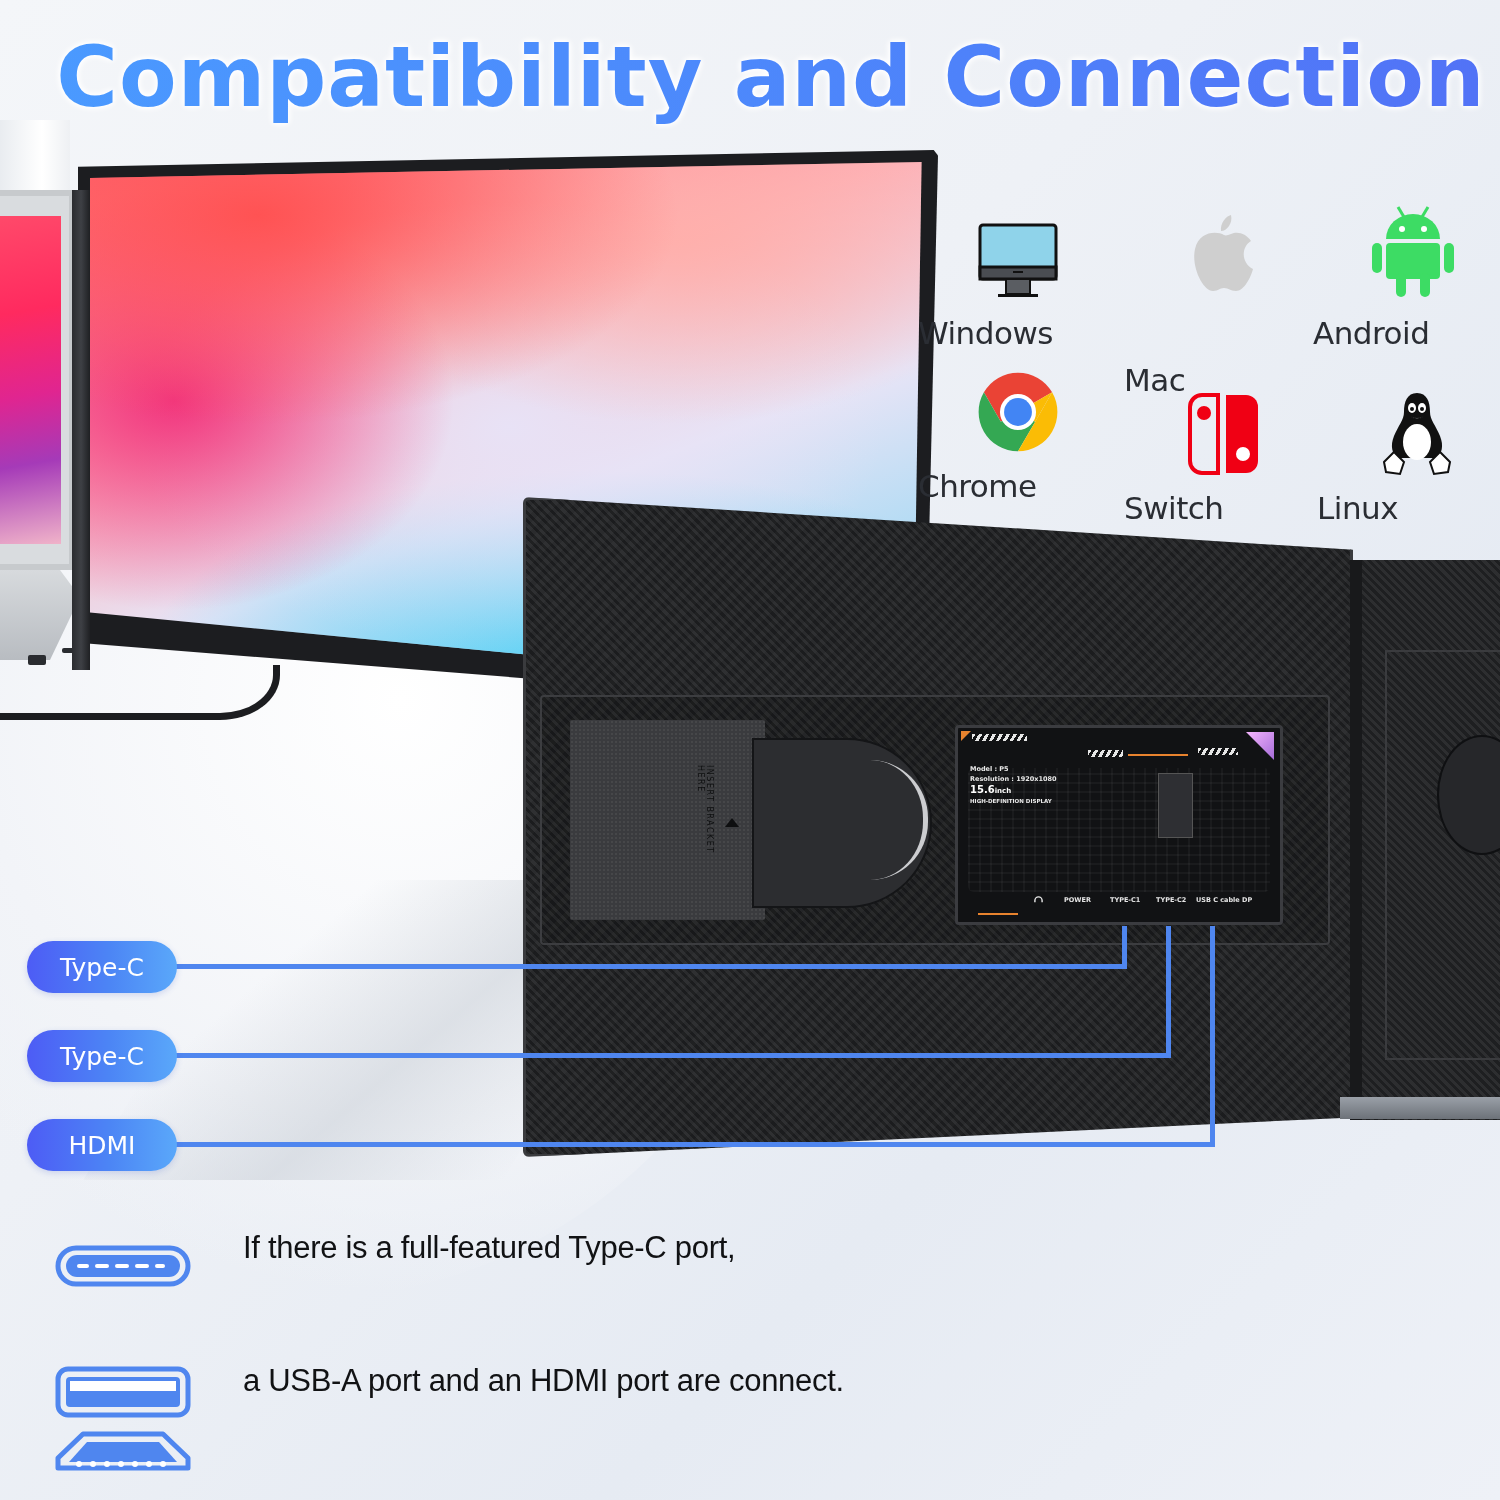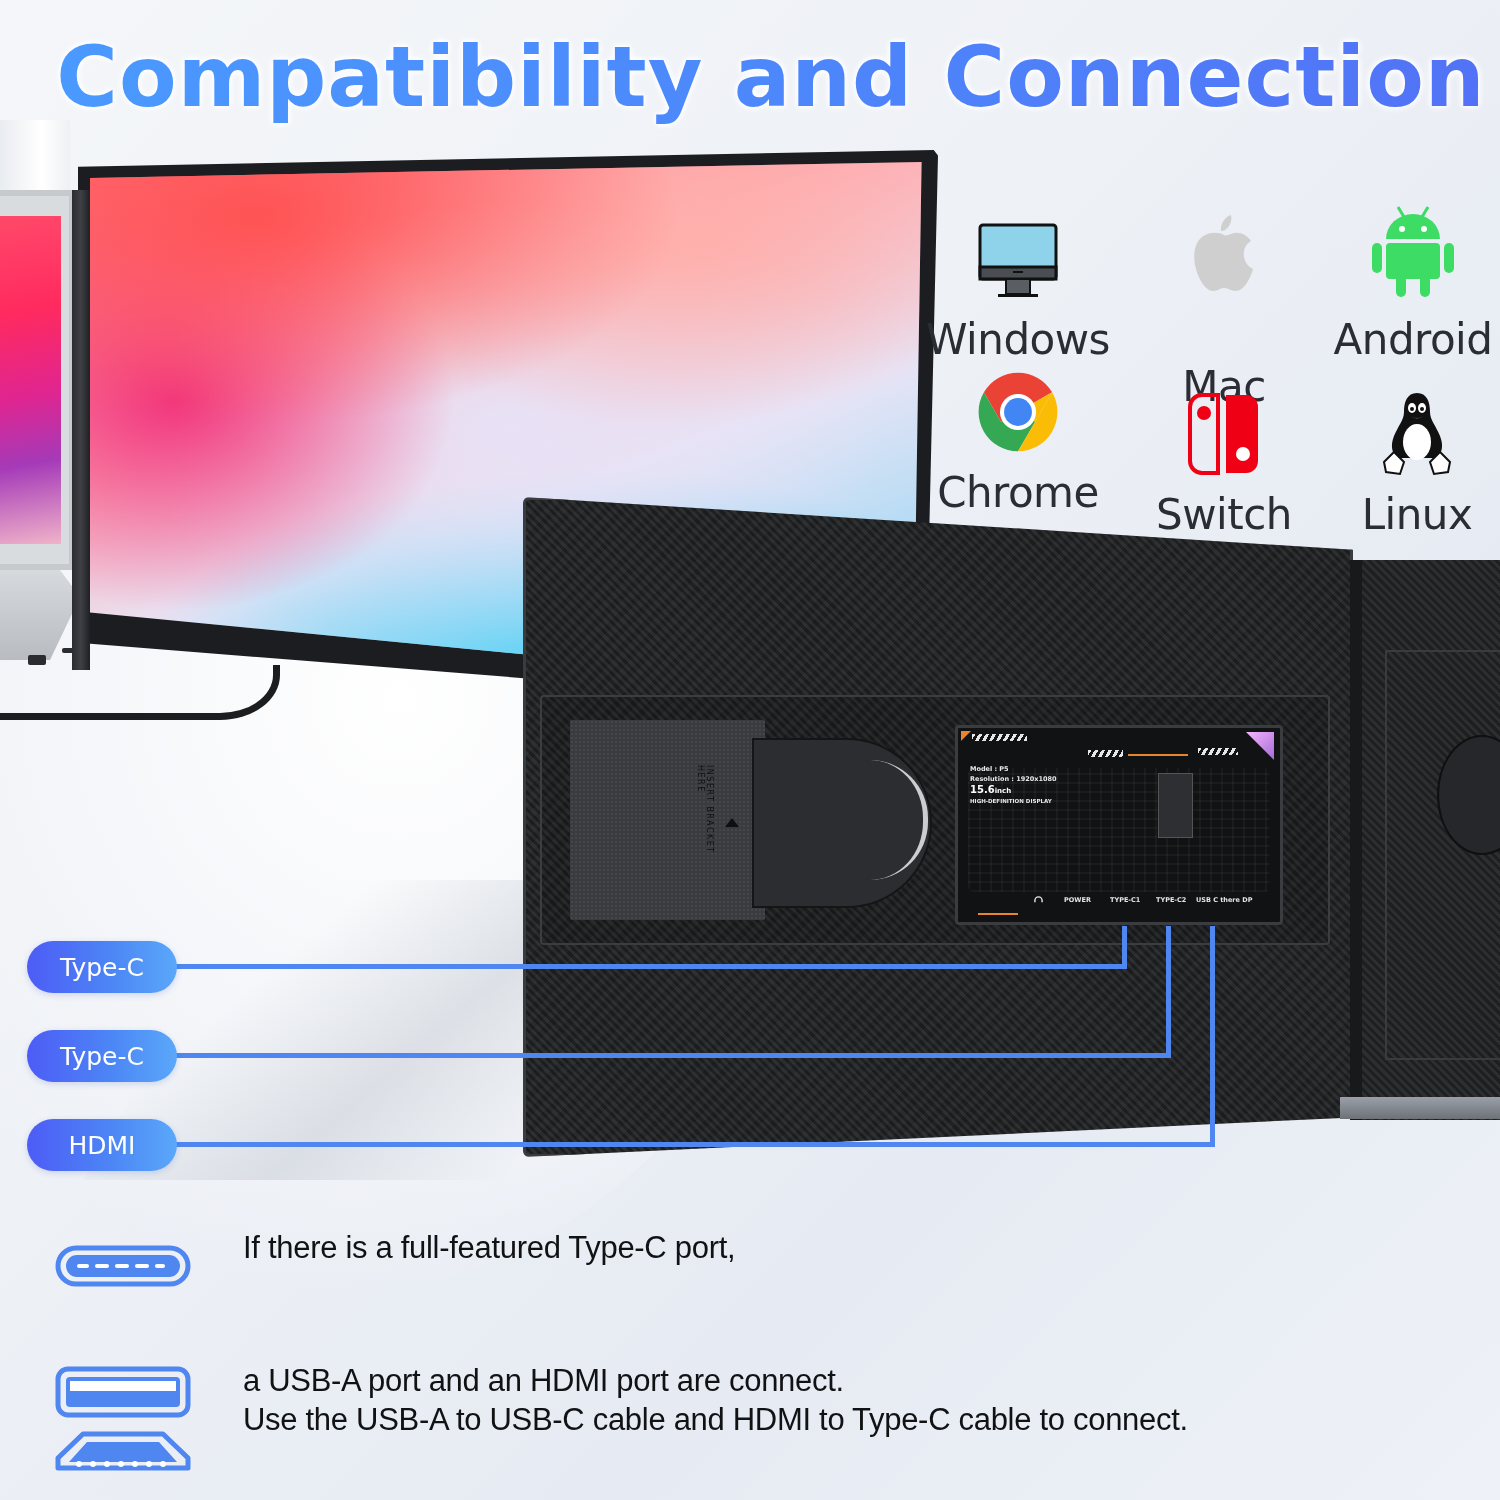--- a/index.html
+++ b/index.html
@@ -193,22 +193,22 @@
       color: #ffffff; font-size: 25px; font-weight: normal;
       display: flex; align-items: center; justify-content: center;
       font-family: "DejaVu Sans", sans-serif;
       box-shadow: 0 2px 6px rgba(60,90,200,0.2);
     }
 
     
     .os-item { position: absolute; width: 200px; text-align: center; }
     .os-icon { position: absolute; left: 50%; transform: translateX(-50%); }
     .os-label {
-      position: absolute; left: 0; width: 200px; text-align: center;
-      font-size: 42px; color: #2a2d33; font-family: "DejaVu Sans", sans-serif;
+      position: absolute; left: 0; width: 200px; text-align: left;
+      font-size: 31px; color: #2a2d33; font-family: "DejaVu Sans", sans-serif;
       letter-spacing: -0.5px;
     }
 
     
     .note {
       position: absolute; left: 243px;
       font-family: "Liberation Sans", sans-serif; font-size: 31px; color: #111214;
       line-height: 39px; letter-spacing: -0.3px;
     }
     .note-icon { position: absolute; }
@@ -261,21 +261,21 @@
   <div class="plate-hd">HIGH-DEFINITION DISPLAY</div>
   <div class="plate-ports">
     <span style="left:76px;">
       <svg width="9" height="9" viewBox="0 0 10 10">
           <path d="M1 7 V5 a4 4 0 0 1 8 0 V7" fill="none" stroke="#e6e6e6" stroke-width="1.6"></path>
         </svg>
     </span>
     <span style="left:106px;">POWER</span>
     <span style="left:152px;">TYPE-C1</span>
     <span style="left:198px;">TYPE-C2</span>
-    <span style="left:238px;">USB C there DP</span>
+    <span style="left:238px;">USB C cable DP</span>
   </div>
 </div>
 
 <div class="right-panel"></div>
 <div class="right-inner"></div>
 <div class="right-knob"></div>
 <div class="right-base"></div>
 
 <div class="line" style="left:176px;top:964px;width:951px;height:5px;"></div>
 <div class="line" style="left:1122px;top:926px;width:5px;height:43px;"></div>
@@ -405,14 +405,13 @@
         <circle cx="52" cy="34" r="3"></circle>
       <circle cx="66" cy="34" r="3"></circle>
         <circle cx="80" cy="34" r="3"></circle>
         <circle cx="94" cy="34" r="3"></circle>
         <circle cx="108" cy="34" r="3"></circle>
     </g>
   </svg>
 </span>
 <div class="note" style="top:1361px;">
   <div>a USB-A port and an HDMI port are connect.</div>
-  <div>Use the USB-A to USB-C cable and HDMI to Type-C cable to connect.</div>
 </div>
 
 </body></html>

